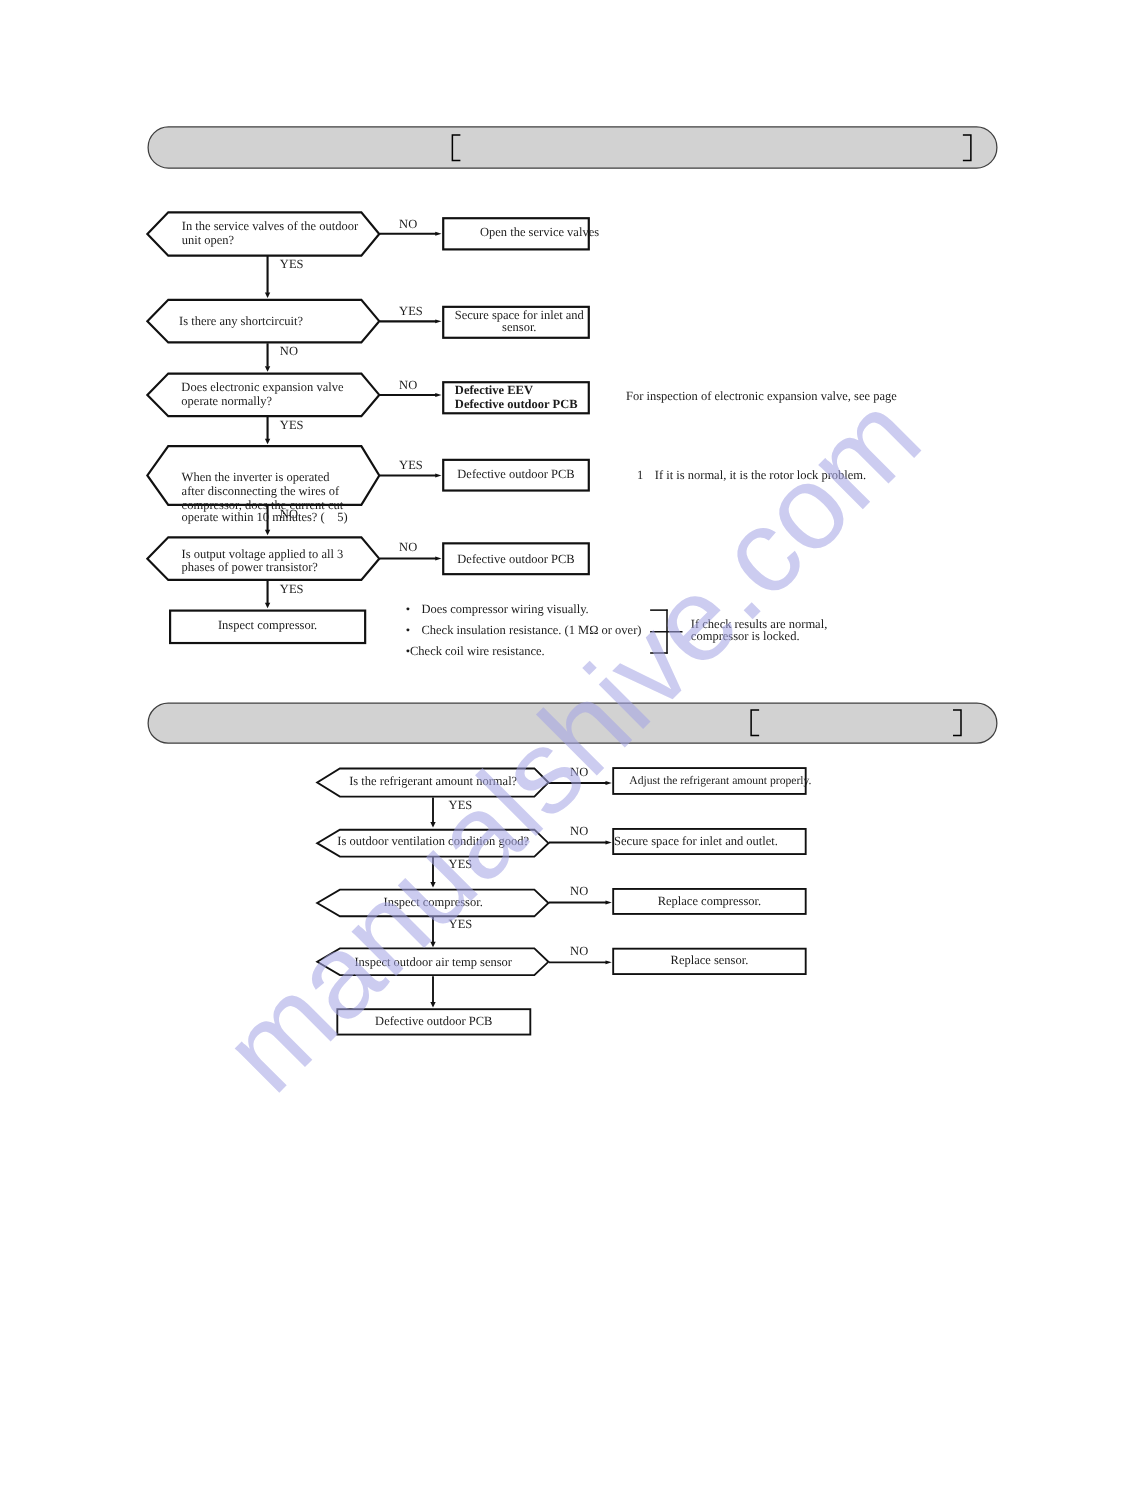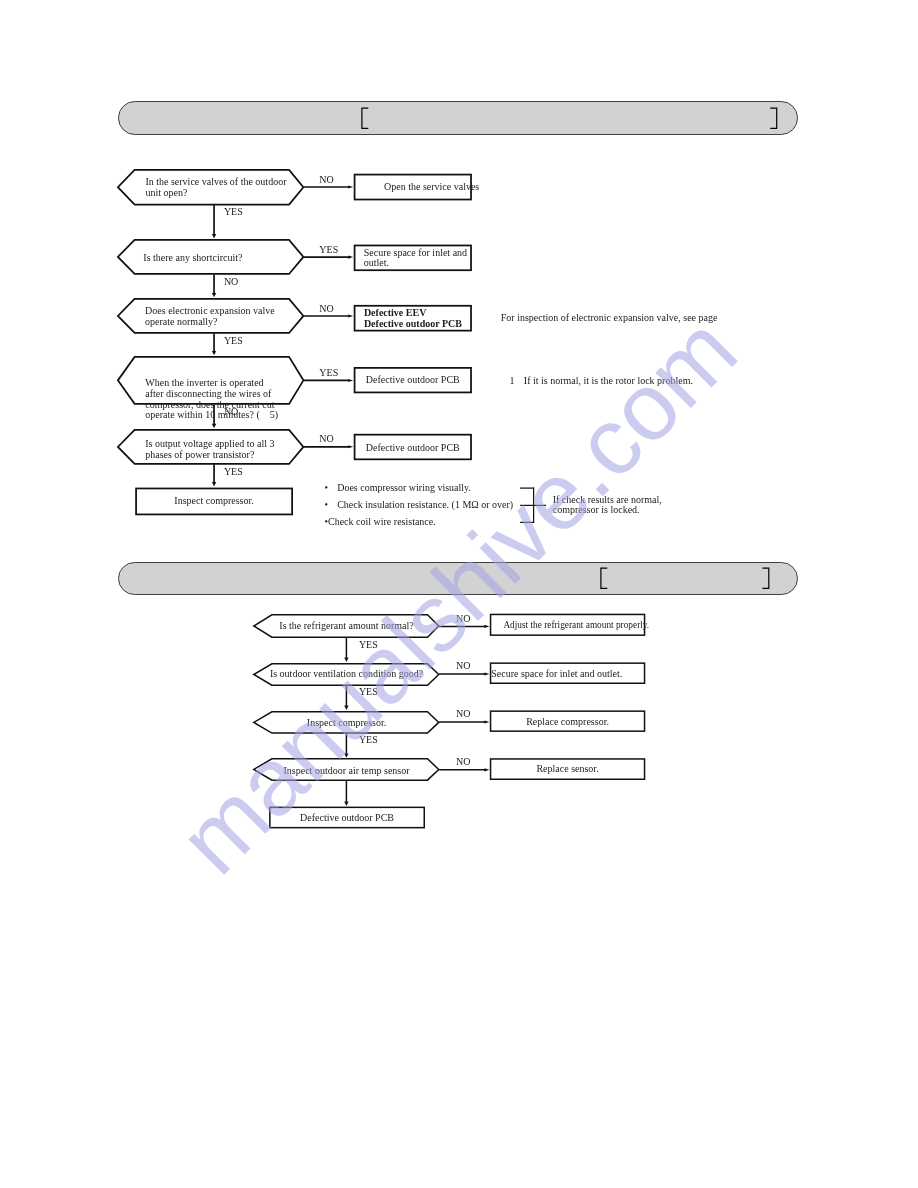--- a/index.html
+++ b/index.html
@@ -118,21 +118,21 @@
         </svg>
       </div>
       <div class="ntext" style="left: 145.3px; top: 378px;"><div>When the inverter is operated</div><div>after disconnecting the wires of</div><div>compressor, does the current cut</div><div>operate within 10 minutes? (    5)</div></div>
       <div class="hexwrap" style="left: 117.3px; top: 428.85px; width: 187.3px; height: 35.85px;">
         <svg width="187.3" height="35.85" viewBox="0 0 187.3 35.85">
           <path d="M 17.6 0.875 L 172.10000000000002 0.875 L 186.425 17.925 L 172.10000000000002 34.975 L 17.6 34.975 L 0.875 17.925 Z" fill="#fff" stroke="#111" stroke-width="1.75" stroke-linejoin="miter"></path>
         </svg>
       </div>
       <div class="ntext" style="left: 145.2px; top: 439px;"><div>Is output voltage applied to all 3</div><div>phases of power transistor?</div></div>
       <div class="ntext" style="left: 384px; top: 181.9px;"><div>Open the service valves</div></div>
-      <div class="ntext" style="left: 363.8px; top: 247.7px;"><div>Secure space for inlet and</div><div>outlet.</div></div>
+      <div class="ntext" style="left: 363.8px; top: 247.7px; text-align: center;"><div>Secure space for inlet and</div><div>sensor.</div></div>
       <div class="ntext" style="left: 363.9px; top: 307.8px; font-weight: bold;"><div>Defective EEV</div><div>Defective outdoor PCB</div></div>
       <div class="ctext" style="left: 353.7px; top: 375.3px; width: 118.2px;"><div>Defective outdoor PCB</div></div>
       <div class="ctext" style="left: 353.7px; top: 442.9px; width: 118.2px;"><div>Defective outdoor PCB</div></div>
       <div class="ctext" style="left: 135.2px; top: 496.4px; width: 157.8px;"><div>Inspect compressor.</div></div>
       <div class="lbl" style="left: 319.3px; top: 174.7px;">NO</div>
       <div class="lbl" style="left: 223.9px; top: 207px;">YES</div>
       <div class="lbl" style="left: 319.3px; top: 244.775px;">YES</div>
       <div class="lbl" style="left: 223.9px; top: 276.8px;">NO</div>
       <div class="lbl" style="left: 319.3px; top: 303.675px;">NO</div>
       <div class="lbl" style="left: 223.9px; top: 335.7px;">YES</div>

